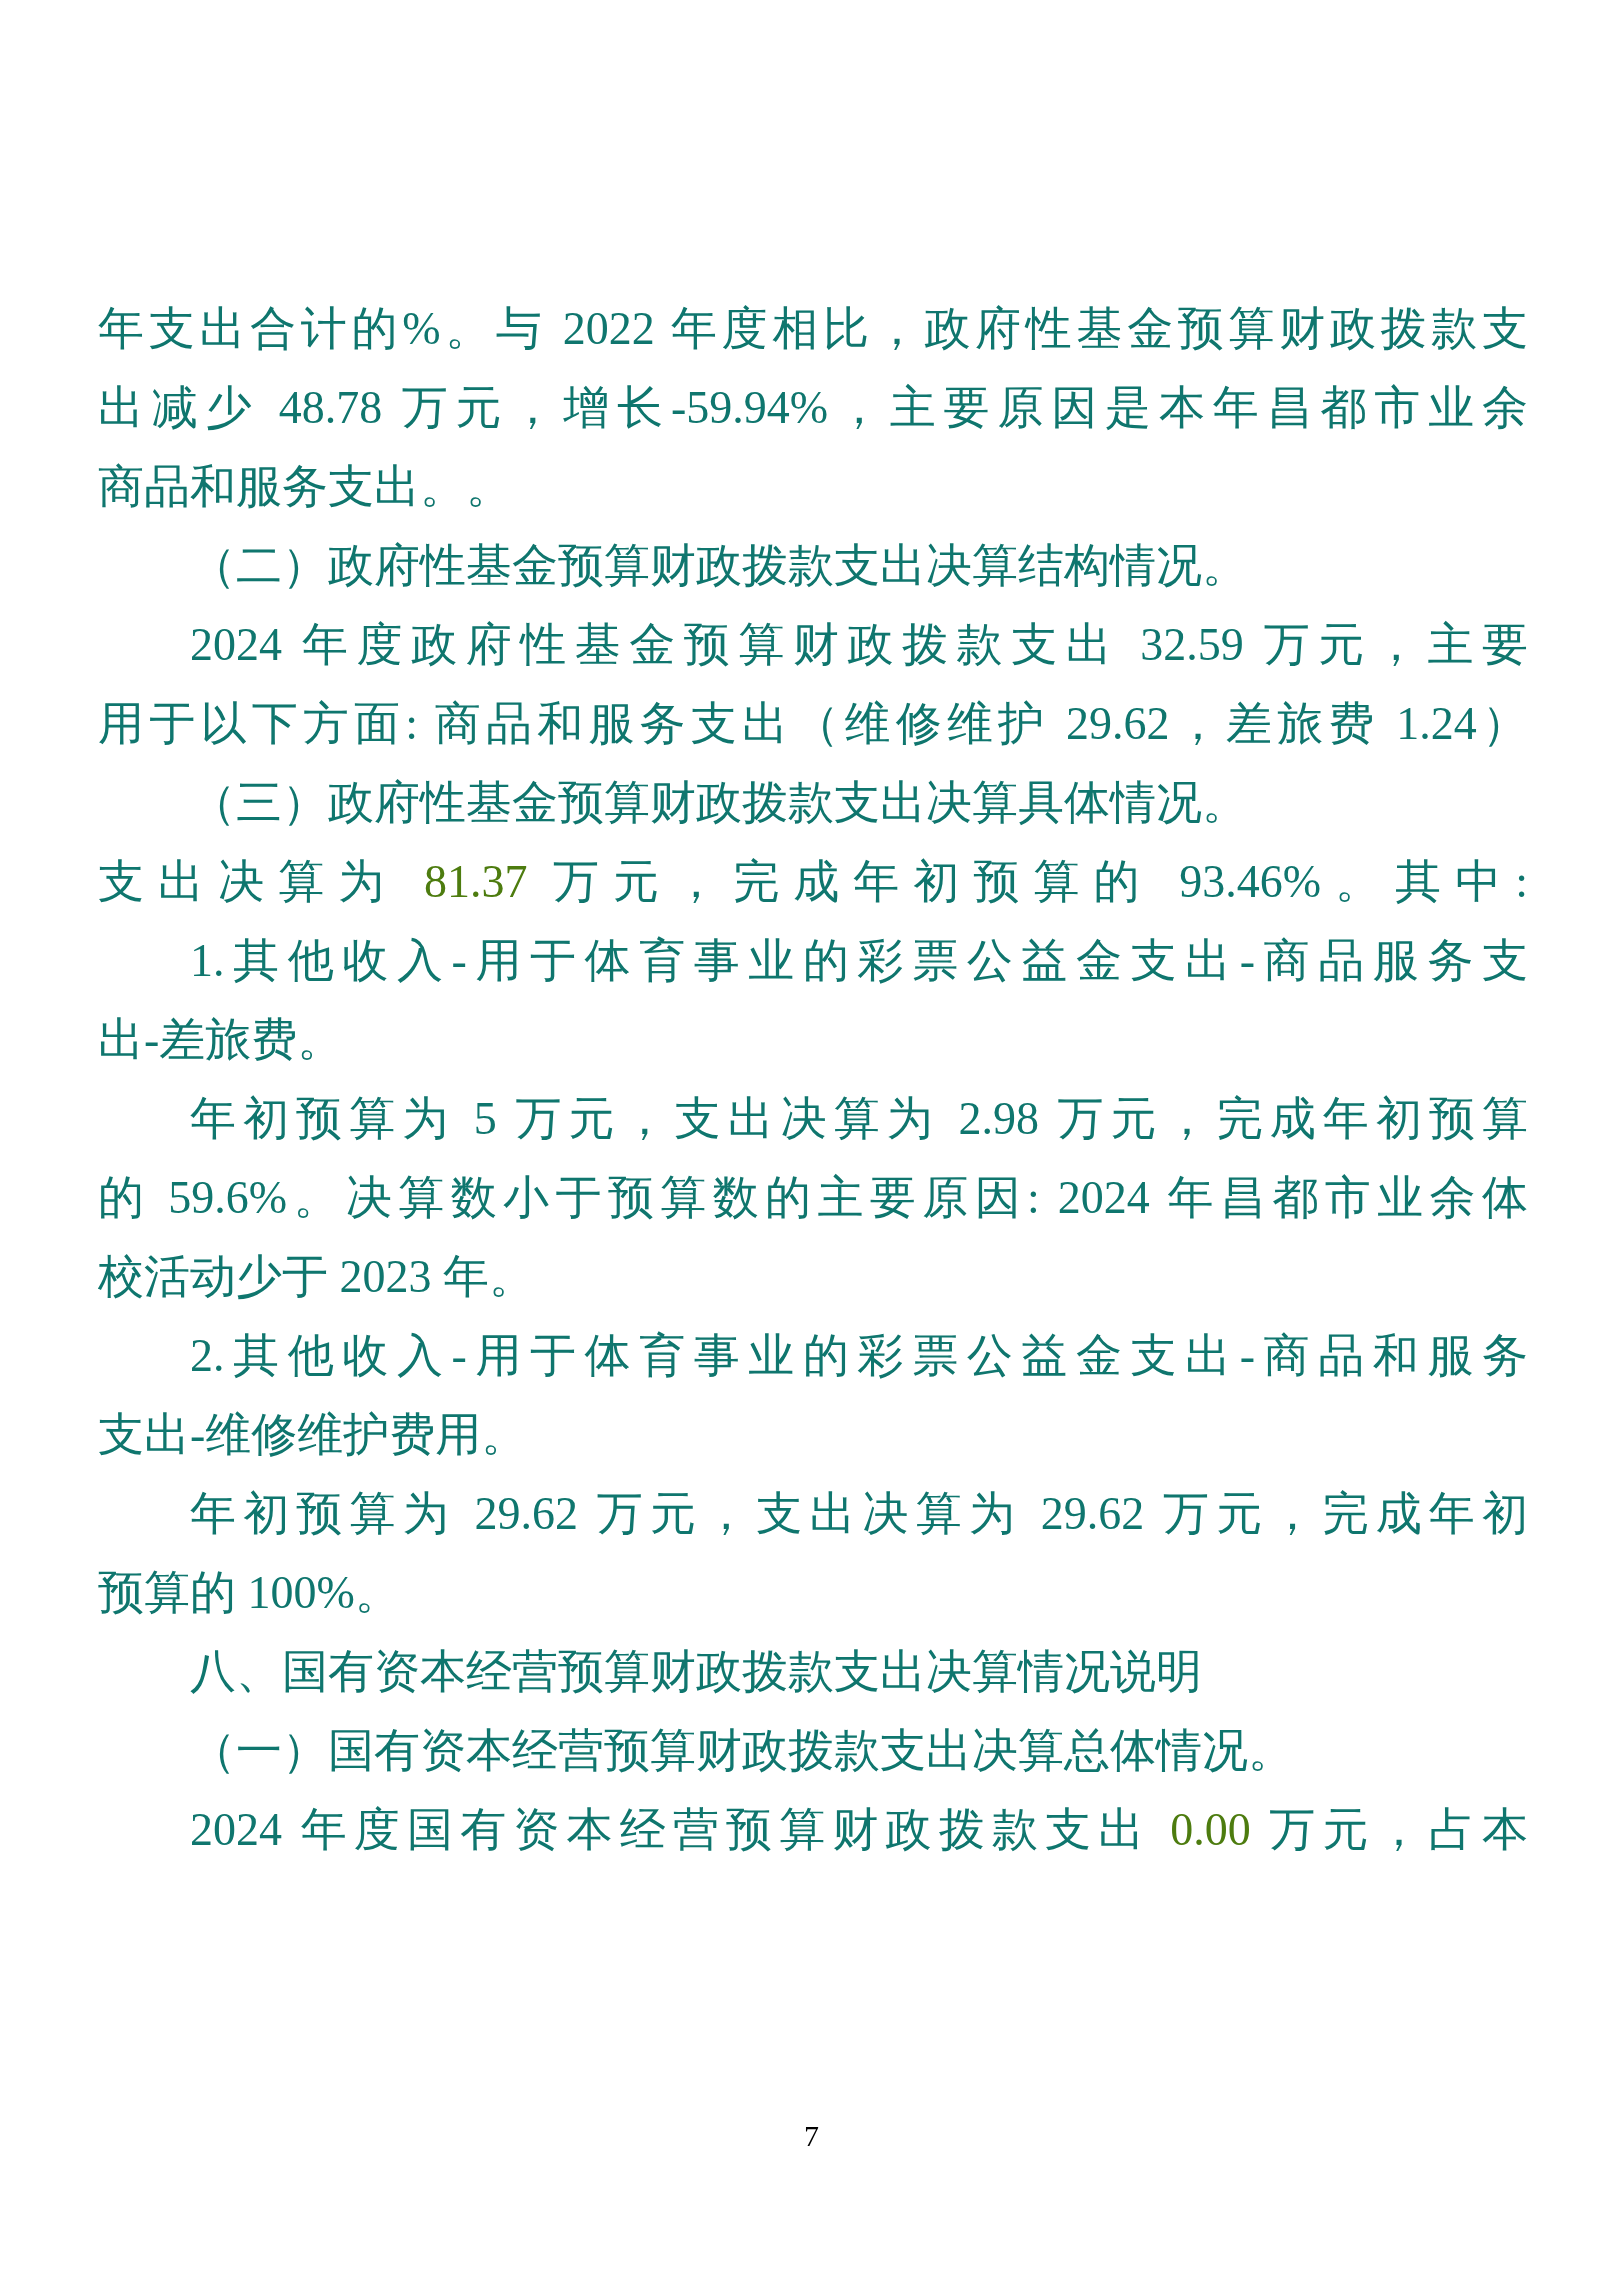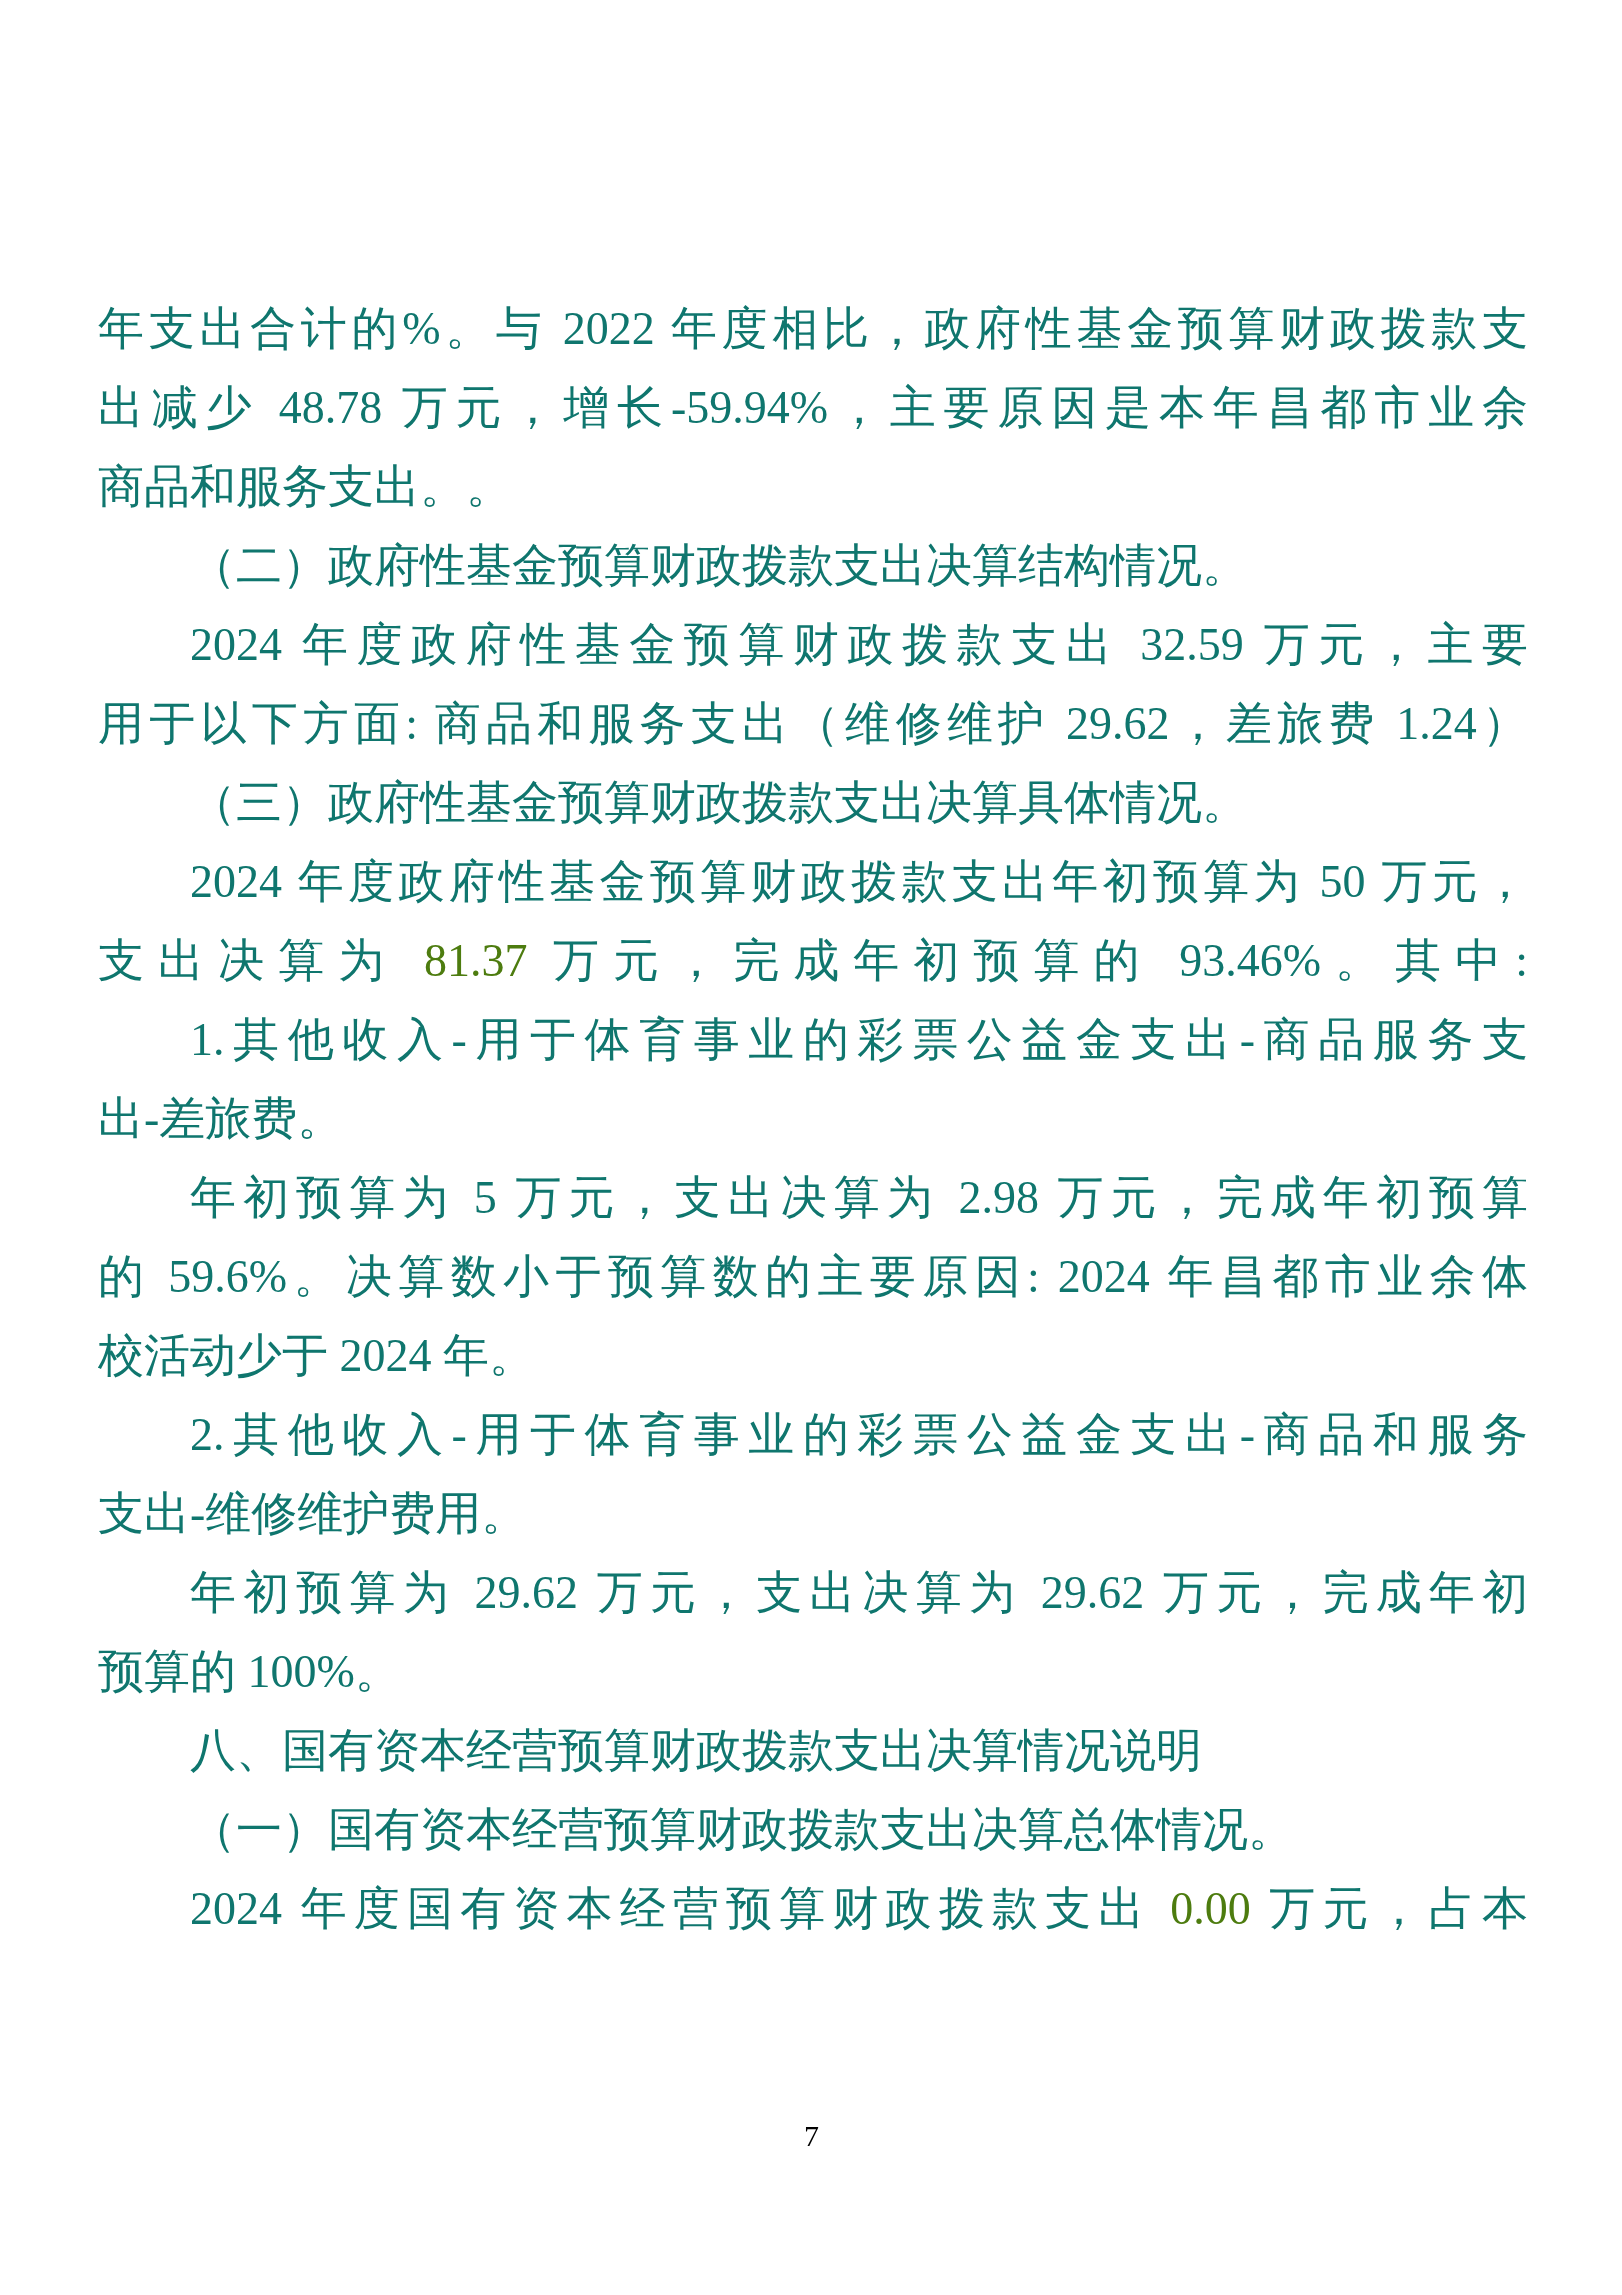--- a/index.html
+++ b/index.html
@@ -70,33 +70,32 @@
 
     <div class="line indent"><span class="seg">（二）政府性基金预算财政拨款支出决算结构情况。</span></div>
 
     <div class="line indent fill"><span class="seg">2024 年度政府性基金预算财政拨款支出 32.59 万元，主要</span></div>
 
     <div class="line fill"><span class="seg">用于以下方面: 商品和服务支出（维修维护 29.62，差旅费 1.24）</span></div>
 
 
     <div class="line indent"><span class="seg">（三）政府性基金预算财政拨款支出决算具体情况。</span></div>
 
-    <div class="line indent fill"><span class="seg">2024 年度政府性基金预算财政拨款支出年初预算为 50 万元，</span></div>
 
     <div class="line fill"><span class="seg">支出决算为 </span><span class="seg red">81.37</span><span class="seg"> 万元，完成年初预算的 93.46%。其中:</span></div>
 
     <div class="line indent fill"><span class="seg">1.其他收入-用于体育事业的彩票公益金支出-商品服务支</span></div>
 
     <div class="line"><span class="seg">出-差旅费。</span></div>
 
     <div class="line indent fill"><span class="seg">年初预算为 5 万元，支出决算为 2.98 万元，完成年初预算</span></div>
 
     <div class="line fill"><span class="seg">的 59.6%。决算数小于预算数的主要原因: 2024 年昌都市业余体</span></div>
 
-    <div class="line"><span class="seg">校活动少于 2024 年。</span></div>
+    <div class="line"><span class="seg">校活动少于 2023 年。</span></div>
 
     <div class="line indent fill"><span class="seg">2.其他收入-用于体育事业的彩票公益金支出-商品和服务</span></div>
 
     <div class="line"><span class="seg">支出-维修维护费用。</span></div>
 
     <div class="line indent fill"><span class="seg">年初预算为 29.62 万元，支出决算为 29.62 万元，完成年初</span></div>
 
     <div class="line"><span class="seg">预算的 100%。</span></div>
 
     <div class="line indent hei"><span class="seg">八、国有资本经营预算财政拨款支出决算情况说明</span></div>

